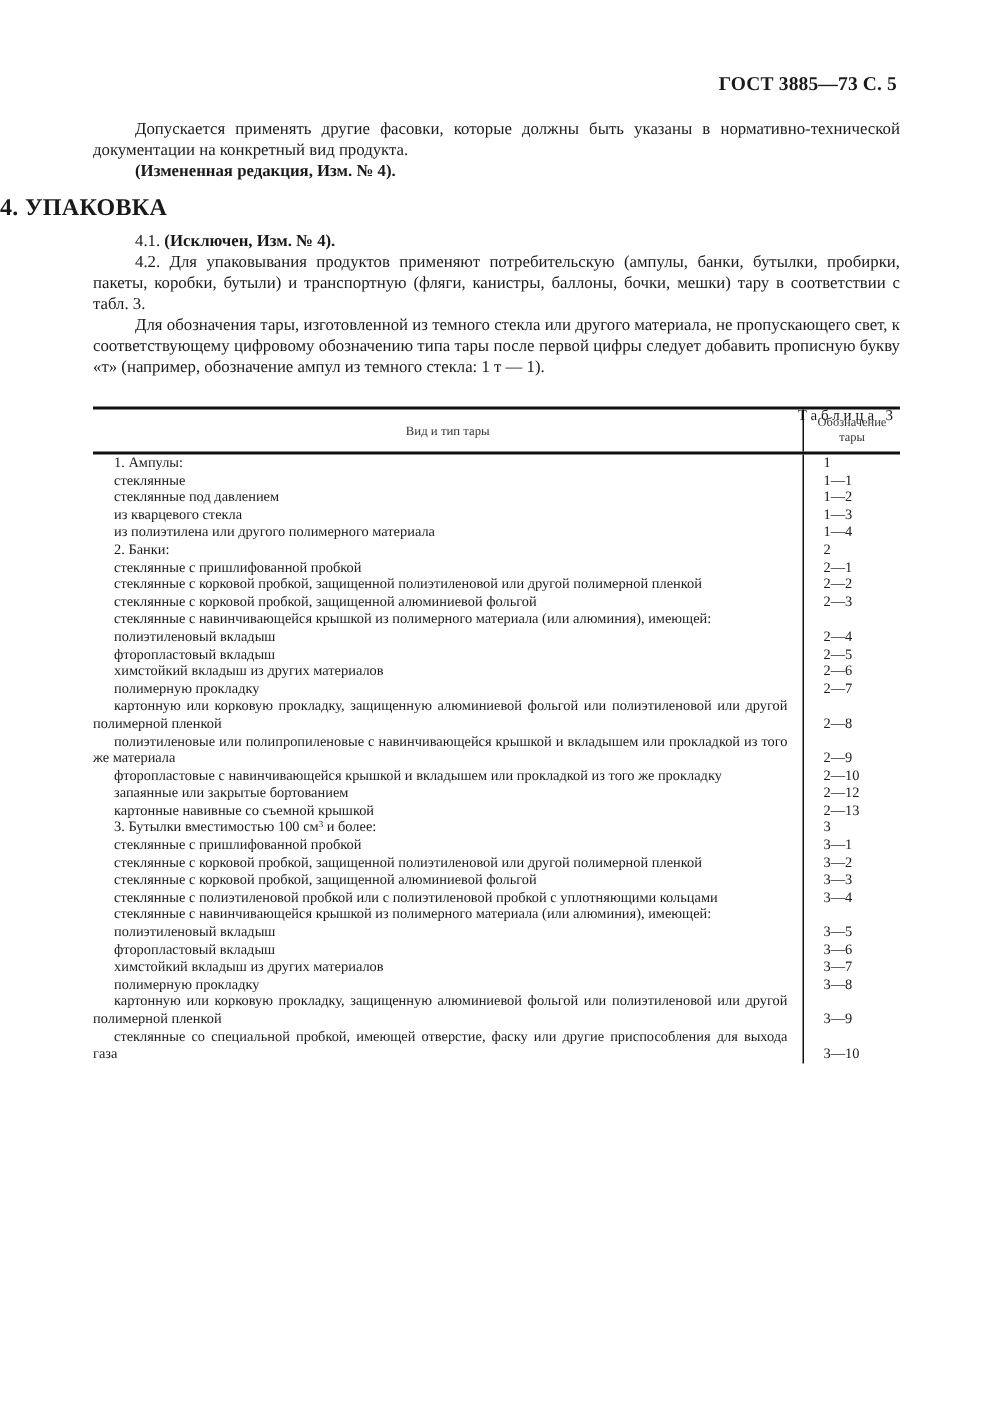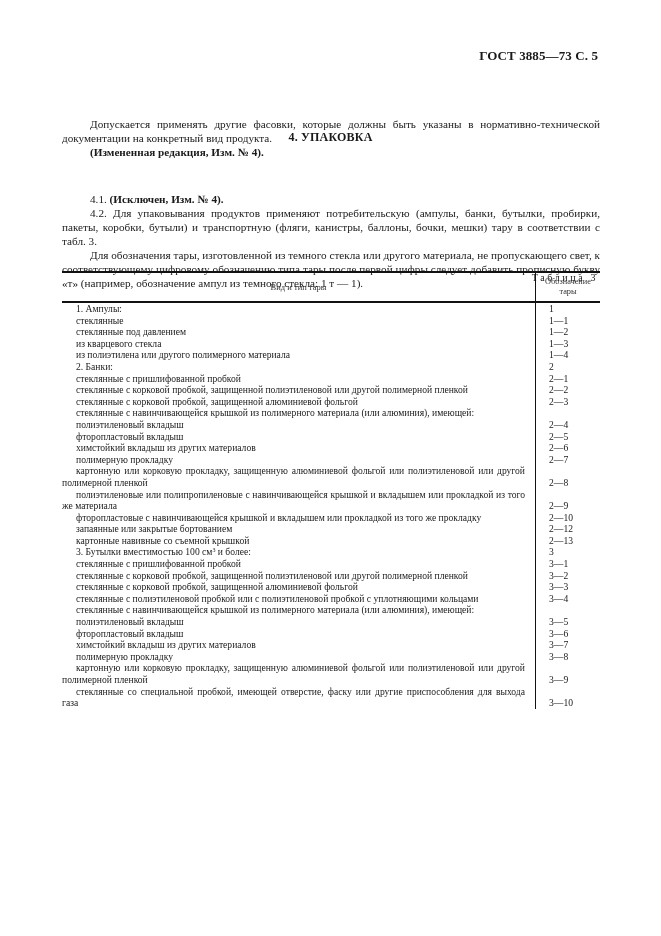--- a/index.html
+++ b/index.html
@@ -7,27 +7,27 @@
     width: 661px; height: 936px; position: relative; overflow: hidden;
     font-family: "Liberation Serif", "DejaVu Serif", serif;
     color: #1a1a1a;
   }
   .page-header {
     position: absolute; top: 48px; right: 63px;
     font-weight: bold; font-size: 13px; letter-spacing: 0.1px;
   }
   .para {
     position: absolute; left: 62px; width: 538px;
-    font-size: 11.2px; line-height: 14px; text-align: justify; margin-top: 38px;
+    font-size: 11.2px; line-height: 14px; text-align: justify;
   }
   .para .indent { display: inline-block; width: 28px; }
   .bold { font-weight: bold; }
   .section-title {
-    position: absolute; top: 130px; left: 0; width: 661px; text-align: center;
-    font-weight: bold; font-size: 12px; letter-spacing: 0.2px;
+    position: absolute; top: 130px; left: 0; width: 661px; 
+    font-weight: bold; font-size: 16px; letter-spacing: 0.2px;
   }
   .table-caption {
     position: absolute; top: 272px; right: 63px;
     font-size: 10px; letter-spacing: 2.6px;
   }
   .table-wrap { position: absolute; left: 62px; top: 271px; width: 538px; }
   .tbl-top { height: 2px; background: #111; }
   .tbl-head { display: flex; height: 28px; }
   .tbl-head .h1 {
     width: 473px; display: flex; align-items: center; justify-content: center;

